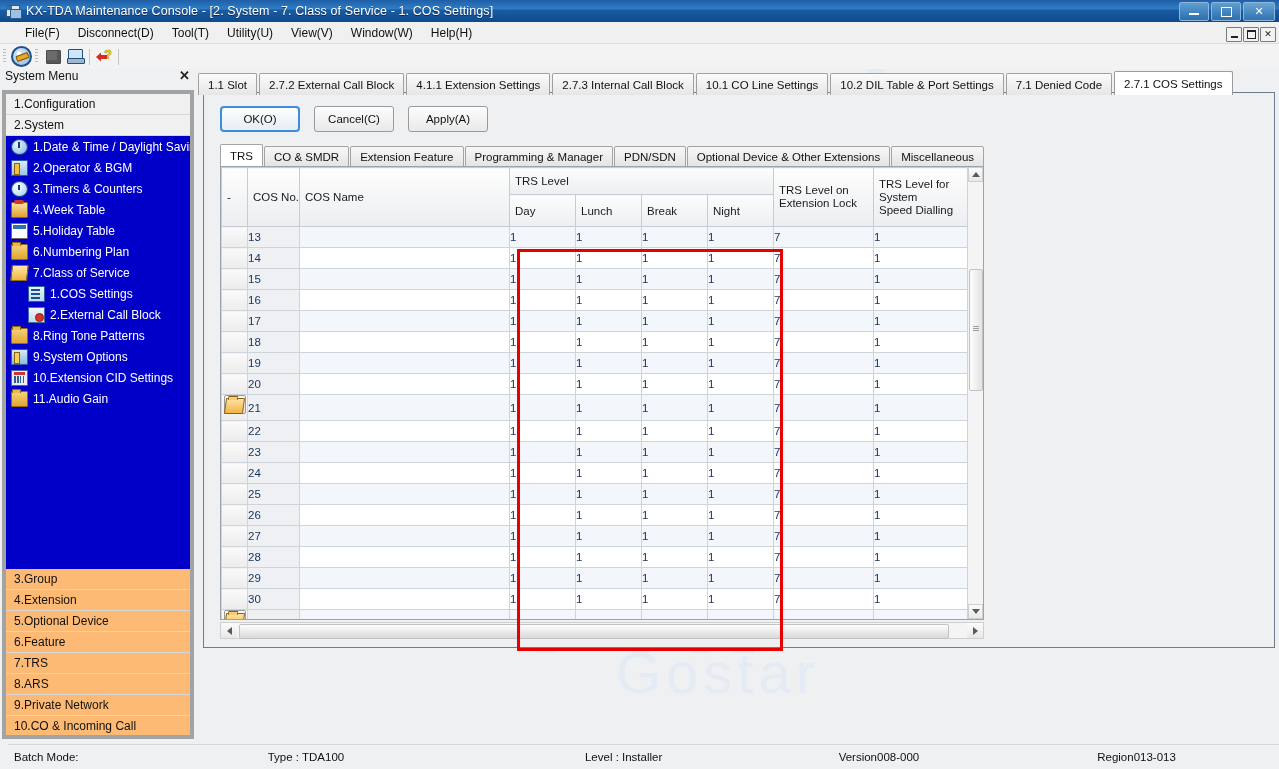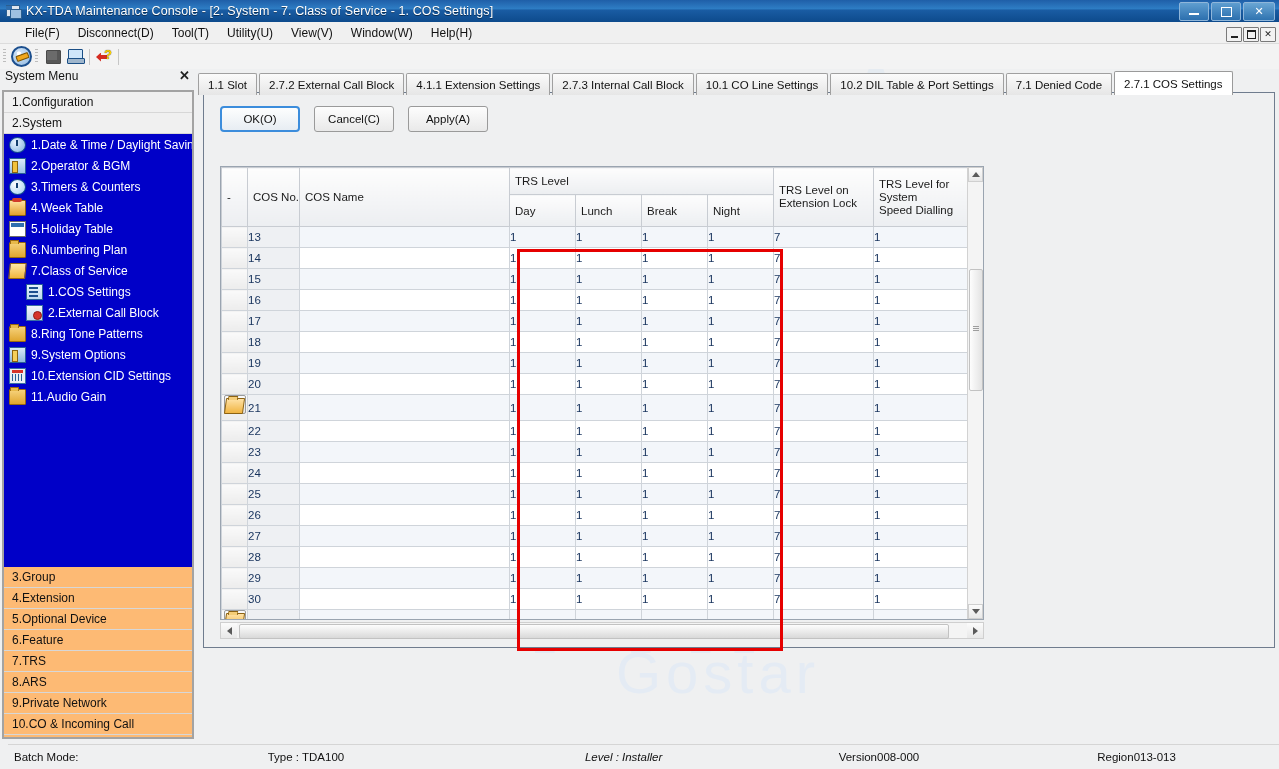--- a/index.html
+++ b/index.html
@@ -74,21 +74,21 @@
     clip-path:polygon(0 50%,45% 0,45% 28%,100% 28%,100% 72%,45% 72%,45% 100%);}
 
   
   .sidebar{
     position:absolute;left:0;top:69px;width:196px;height:676px;background:#eff0f1;
   }
   .sb-head{height:21px;display:flex;justify-content:space-between;padding:0 6px 0 5px;box-sizing:border-box;}
   .sb-head .t{font-size:12px;color:#111;}
   .sb-head .x{font-weight:bold;font-size:13px;color:#222;cursor:pointer;line-height:1;}
   .sb-tree{
-    margin:0 2px;border:2px solid #a3a3a3;background:#fff;height:649px;box-sizing:border-box;overflow:hidden;
+    margin:0 2px;border:4px solid #a3a3a3;background:#fff;height:649px;box-sizing:border-box;overflow:hidden;
   }
   .sb-top{background:#f0f0f0;}
   .sb-row{
     height:21px;display:flex;align-items:center;padding-left:8px;box-sizing:border-box;
     border-bottom:1px solid #d7d7d7;font-size:12px;color:#111;white-space:nowrap;cursor:default;
   }
   .sb-blue{background:#0000c8;color:#fff;border-bottom:none;height:21px;padding-left:5px;}
   .sb-blue.child{padding-left:22px;}
   .sb-blue .lbl{color:#fff;}
   .sb-area-blue{background:#0000c8;}
@@ -123,21 +123,21 @@
   .sb-bottom .sb-row{background:#fdba74;}
 
   
   .statusbar{
     position:absolute;left:8px;bottom:0;width:1279px;height:24px;background:#eff0f1;
     border-top:1px solid #d5d5d5;display:flex;align-items:center;font-size:11.5px;color:#111;gap:9px;
   }
   .statusbar .cell{padding-left:6px;box-sizing:border-box;white-space:nowrap;}
   .sb-batch{width:250px;}
   .sb-type{width:315px;}
-  .sb-level{width:250px;font-style:italic;}
+  .sb-level{width:250px;}
   .sb-ver{width:255px;}
   .sb-region{width:200px;}
 
   
   .mdi{
     position:absolute;left:196px;top:69px;right:0;bottom:24px;background:#eff0f1;overflow:hidden;
   }
   
   .watermark{position:absolute;left:0;top:0;right:0;bottom:0;pointer-events:none;overflow:hidden;}
   .wm-tri{position:absolute;width:0;height:0;opacity:.5;}
@@ -452,20 +452,29 @@
   </div>
 
   <div class="panel">
 
     <div class="btnrow">
       <div class="btn primary">OK(O)</div>
       <div class="btn">Cancel(C)</div>
       <div class="btn">Apply(A)</div>
     </div>
 
+    <div class="subtabs">
+      <div class="stab active">TRS</div>
+      <div class="stab">CO &amp; SMDR</div>
+      <div class="stab">Extension Feature</div>
+      <div class="stab">Programming &amp; Manager</div>
+      <div class="stab">PDN/SDN</div>
+      <div class="stab">Optional Device &amp; Other Extensions</div>
+      <div class="stab">Miscellaneous</div>
+    </div>
 
     <div class="gridbox">
       <div class="gridinner">
         <table class="grid">
           <colgroup>
             <col class="col-rowico">
               <col class="col-cosno">
               <col class="col-cosname">
             <col class="col-lvl">
               <col class="col-lvl">

